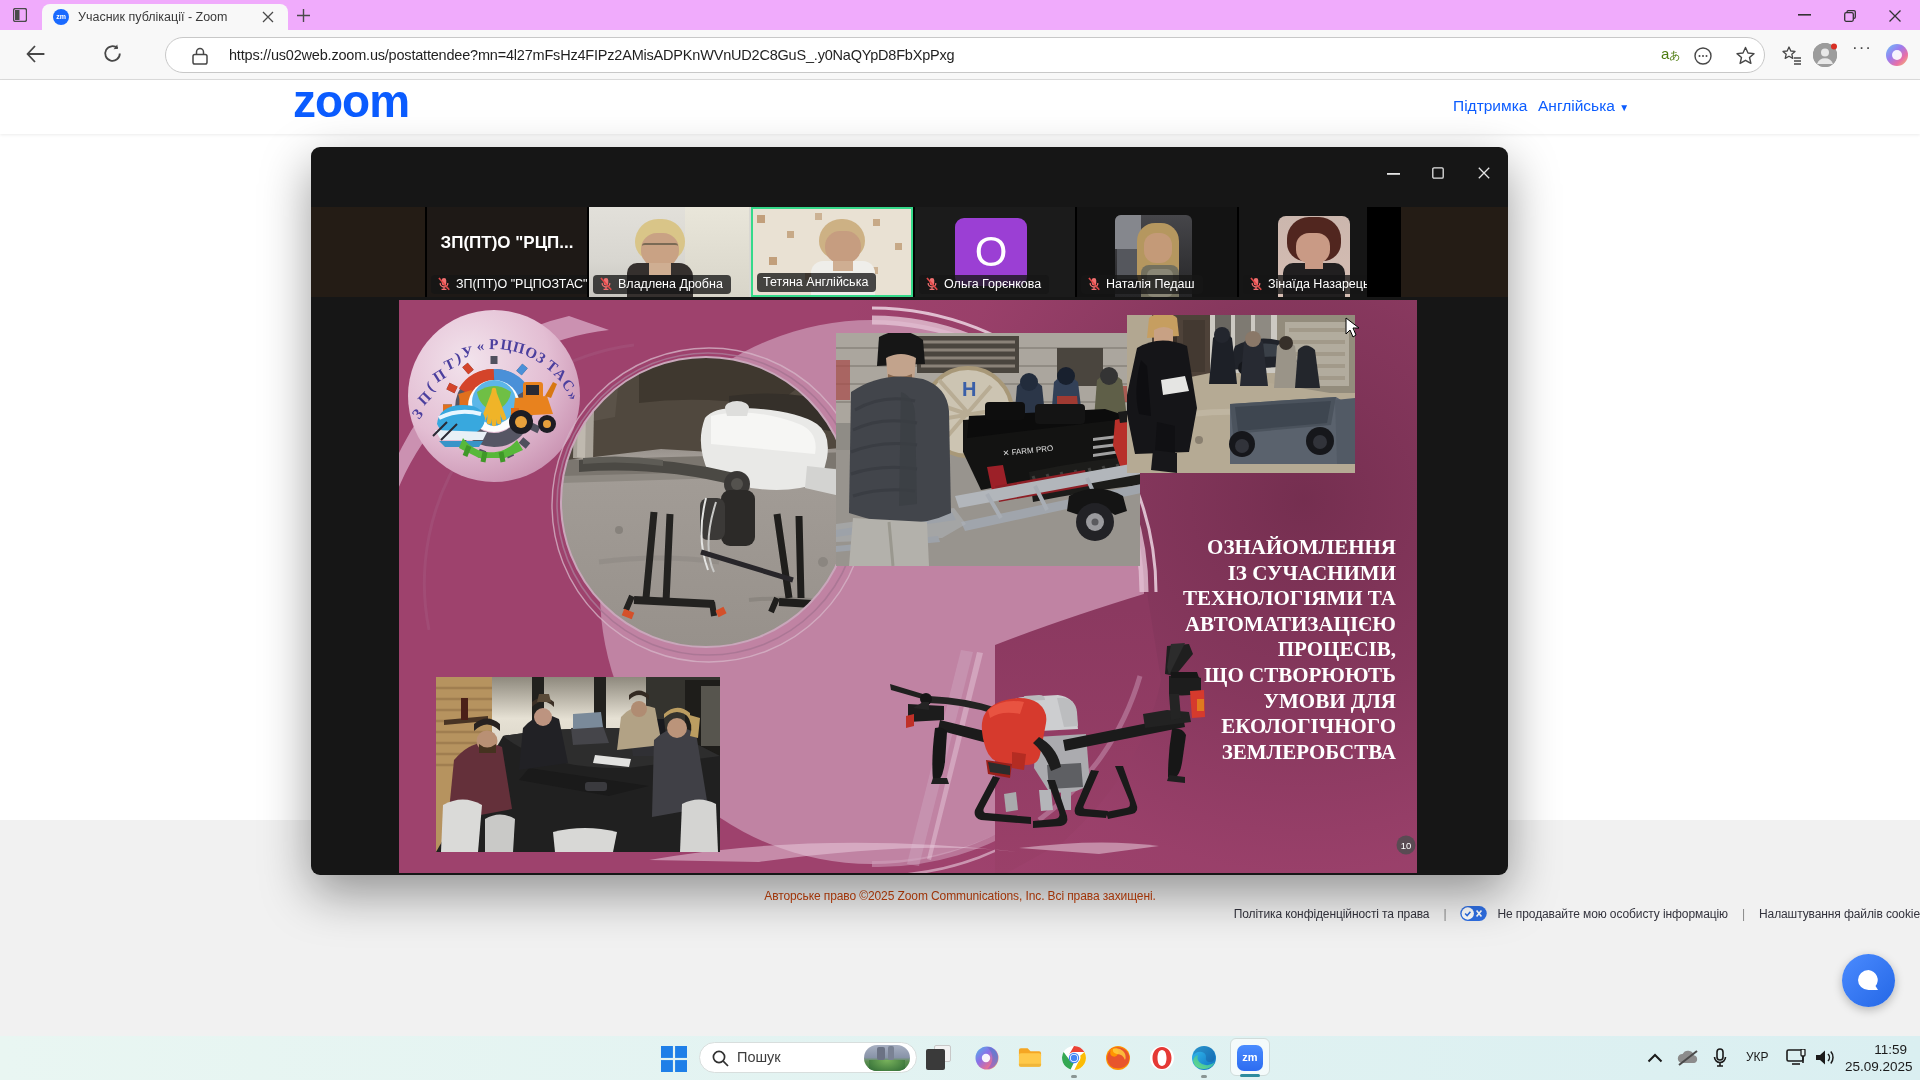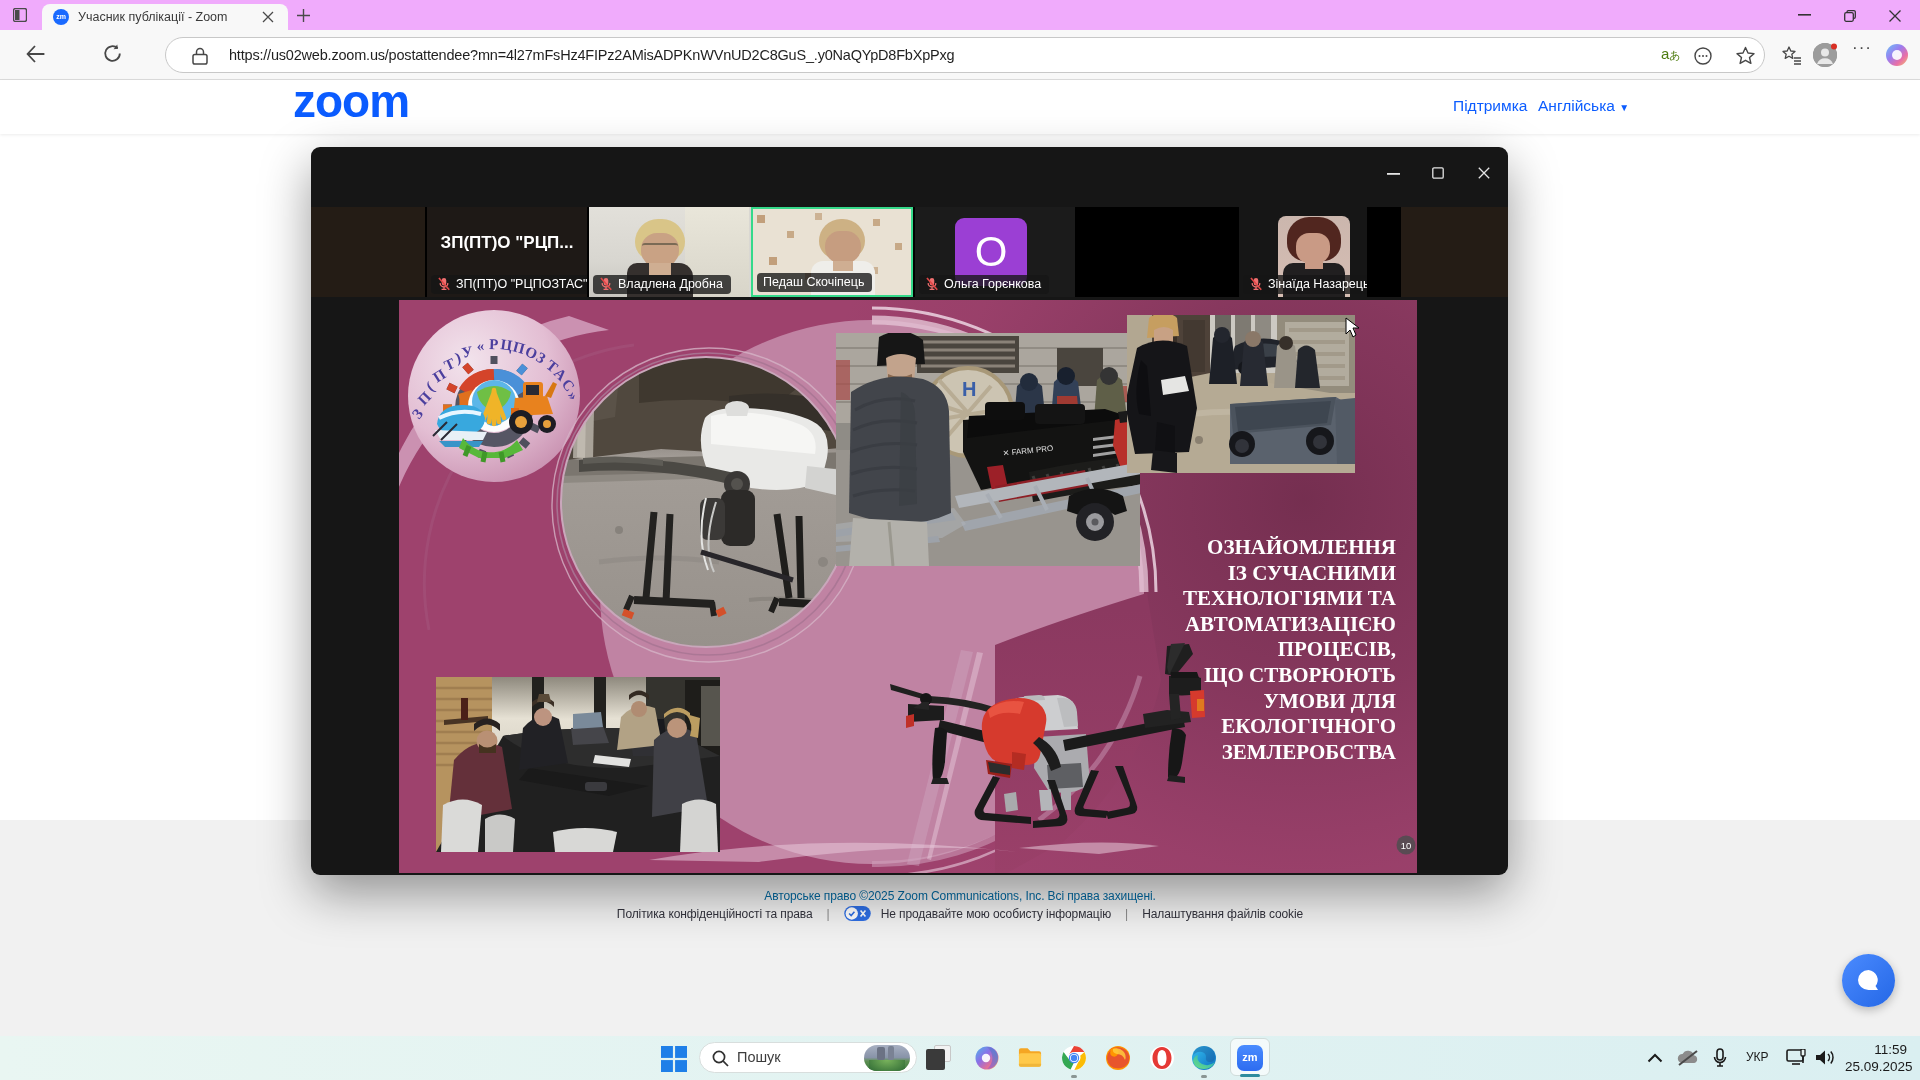--- a/index.html
+++ b/index.html
@@ -14,22 +14,22 @@
 .toolbar { position:absolute; left:0; top:30px; width:1920px; height:50px; background:#f8f8f8; border-bottom:1px solid #dcdcdc; }
 .urlpill { position:absolute; left:165px; top:7px; width:1600px; height:36px; background:#fff; border:1px solid #c8c8c8; border-radius:18px; }
 .urltext { position:absolute; left:63px; top:9px; font-size:14.5px; color:#1f1f1f; letter-spacing:-0.2px; }
 .chrome-ic { color:#4d7c0f; }
 
 .page { position:absolute; left:0; top:80px; width:1920px; height:956px; background:#fff; }
 .zheader { position:absolute; left:0; top:0; width:1920px; height:54px; background:#fff; box-shadow:0 1px 3px rgba(0,0,0,0.08); }
 .zlogo { position:absolute; left:293px; top:-6px; font-size:46px; font-weight:bold; color:#0b5cff; letter-spacing:-1px; }
 .zlink { position:absolute; top:17px; font-size:15.5px; color:#0b5cff; }
 .graysec { position:absolute; left:0; top:740px; width:1920px; height:216px; background:#f1f1f1; }
-.zfoot1 { position:absolute; left:0; top:809px; width:1920px; text-align:center; font-size:12px; color:#0369a1; letter-spacing:-0.1px; }
-.zfoot2 { position:absolute; left:0; top:826px; width:1920px; text-align:center; font-size:12px; color:#33333d; letter-spacing:-0.1px; }
+.zfoot1 { position:absolute; left:0; top:809px; width:1920px; text-align:center; font-size:12px; color:#c2410c; letter-spacing:-0.1px; }
+.zfoot2 { position:absolute; left:0; top:826px; width:1920px; text-align:right; font-size:12px; color:#33333d; letter-spacing:-0.1px; }
 .chatbubble { position:absolute; left:1842px; top:874px; width:53px; height:53px; border-radius:50%; background:linear-gradient(135deg,#4b8bff,#2467e6); box-shadow:0 3px 10px rgba(0,0,0,0.25); }
 
 .meet { position:absolute; left:311px; top:67px; width:1197px; height:728px; background:#161616; border-radius:9px; box-shadow:0 18px 50px rgba(0,0,0,0.4); }
 .tiles { position:absolute; left:0px; top:60px; width:1197px; height:90px; background:#000; }
 .tile { position:absolute; top:0; height:90px; overflow:hidden; }
 .nlabel { position:absolute; left:4px; bottom:3px; height:19px; background:rgba(22,22,22,0.78); border-radius:4px; color:#fff; font-size:12.5px; line-height:19px; white-space:nowrap; padding:0 8px 0 6px; }
 .micoff { display:inline-block; width:14px; height:14px; vertical-align:-2.5px; margin-right:5px; }
 
 .slide { position:absolute; left:88px; top:153px; width:1018px; height:573px; overflow:hidden; }
 
@@ -182,33 +182,47 @@
           <div class="abs" style="left:16px;top:48px;width:8px;height:8px;background:#b08355;opacity:.7"></div>
           <div class="abs" style="left:52px;top:64px;width:7px;height:7px;background:#b08355;opacity:.6"></div>
           <div class="abs" style="left:62px;top:4px;width:7px;height:7px;background:#b08355;opacity:.5"></div>
           <div class="abs" style="left:120px;top:10px;width:7px;height:7px;background:#b08355;opacity:.6"></div>
           <div class="abs" style="left:142px;top:34px;width:7px;height:7px;background:#b08355;opacity:.6"></div>
           <div class="abs" style="left:118px;top:58px;width:7px;height:7px;background:#b08355;opacity:.5"></div>
           <div class="abs" style="left:66px;top:10px;width:46px;height:40px;border-radius:22px 22px 18px 18px;background:#cdb184"></div>
           <div class="abs" style="left:72px;top:22px;width:36px;height:32px;border-radius:15px;background:#c69d80"></div>
           <div class="abs" style="left:58px;top:52px;width:64px;height:34px;background:#efeeea;border-radius:12px 12px 0 0"></div>
           <div class="abs" style="left:80px;top:52px;width:20px;height:10px;background:#cfae92"></div>
-          <div class="nlabel">Педаш Скочіпець</div>
+          <div class="nlabel">Тетяна Англійська</div>
         </div>
 
         <div class="tile" style="left:604px;width:160px;background:#1b1b1b">
           <div class="abs" style="left:40px;top:11px;width:72px;height:68px;border-radius:9px;background:#9b3fd4"></div>
           <div class="abs" style="left:40px;top:22px;width:72px;height:46px;color:#fff;font-size:42px;text-align:center;line-height:46px;font-weight:400">O</div>
           <div class="nlabel"><svg class="micoff" viewBox="0 0 16 16">
                 <path d="M8 1.2 a2.6 2.6 0 0 1 2.6 2.6 V7 a2.6 2.6 0 0 1 -5.2 0 V3.8 A2.6 2.6 0 0 1 8 1.2 Z" fill="#f07070"></path>
                 <path d="M3.6 7 a4.4 4.4 0 0 0 8.8 0 M8 11.6 V14.2 M5.2 14.2 h5.6" stroke="#f07070" stroke-width="1.5" fill="none"></path>
                 <path d="M2.2 1.2 L14 14.5" stroke="#e04848" stroke-width="1.9"></path>
               </svg>Ольга Горєнкова</div>
         </div>
 
+        <div class="tile" style="left:766px;width:160px;background:#131313">
+          <div class="abs" style="left:38px;top:8px;width:77px;height:82px;background:linear-gradient(180deg,#46464a,#252527);border-radius:6px 6px 0 0"></div>
+          <div class="abs" style="left:38px;top:8px;width:26px;height:34px;background:#85878d;border-radius:6px 0 0 0"></div>
+          <div class="abs" style="left:40px;top:42px;width:20px;height:30px;background:#55575d"></div>
+          <div class="abs" style="left:60px;top:16px;width:42px;height:64px;border-radius:18px 18px 12px 12px;background:#b5975f"></div>
+          <div class="abs" style="left:67px;top:26px;width:28px;height:30px;border-radius:12px;background:#c49a78"></div>
+          <div class="abs" style="left:64px;top:58px;width:38px;height:32px;background:#73705e;border-radius:8px 8px 0 0"></div>
+          <div class="abs" style="left:70px;top:62px;width:26px;height:28px;background:#8a8776;border-radius:6px"></div>
+          <div class="nlabel"><svg class="micoff" viewBox="0 0 16 16">
+                <path d="M8 1.2 a2.6 2.6 0 0 1 2.6 2.6 V7 a2.6 2.6 0 0 1 -5.2 0 V3.8 A2.6 2.6 0 0 1 8 1.2 Z" fill="#f07070"></path>
+                <path d="M3.6 7 a4.4 4.4 0 0 0 8.8 0 M8 11.6 V14.2 M5.2 14.2 h5.6" stroke="#f07070" stroke-width="1.5" fill="none"></path>
+                <path d="M2.2 1.2 L14 14.5" stroke="#e04848" stroke-width="1.9"></path>
+              </svg>Наталія Педаш</div>
+        </div>
 
         <div class="tile" style="left:928px;width:128px;background:#161616">
           <div class="abs" style="left:39px;top:9px;width:72px;height:81px;background:linear-gradient(180deg,#cbb6ad,#d6beb4);border-radius:8px 8px 0 0"></div>
           <div class="abs" style="left:48px;top:10px;width:54px;height:44px;border-radius:22px 22px 18px 18px;background:#51261f"></div>
           <div class="abs" style="left:57px;top:26px;width:34px;height:30px;border-radius:13px;background:#c99a85"></div>
           <div class="abs" style="left:44px;top:56px;width:62px;height:34px;background:#211f20;border-radius:10px 10px 0 0"></div>
           <div class="abs" style="left:66px;top:52px;width:18px;height:10px;background:#c99a85"></div>
           <div class="nlabel"><svg class="micoff" viewBox="0 0 16 16">
                 <path d="M8 1.2 a2.6 2.6 0 0 1 2.6 2.6 V7 a2.6 2.6 0 0 1 -5.2 0 V3.8 A2.6 2.6 0 0 1 8 1.2 Z" fill="#f07070"></path>
                 <path d="M3.6 7 a4.4 4.4 0 0 0 8.8 0 M8 11.6 V14.2 M5.2 14.2 h5.6" stroke="#f07070" stroke-width="1.5" fill="none"></path>

